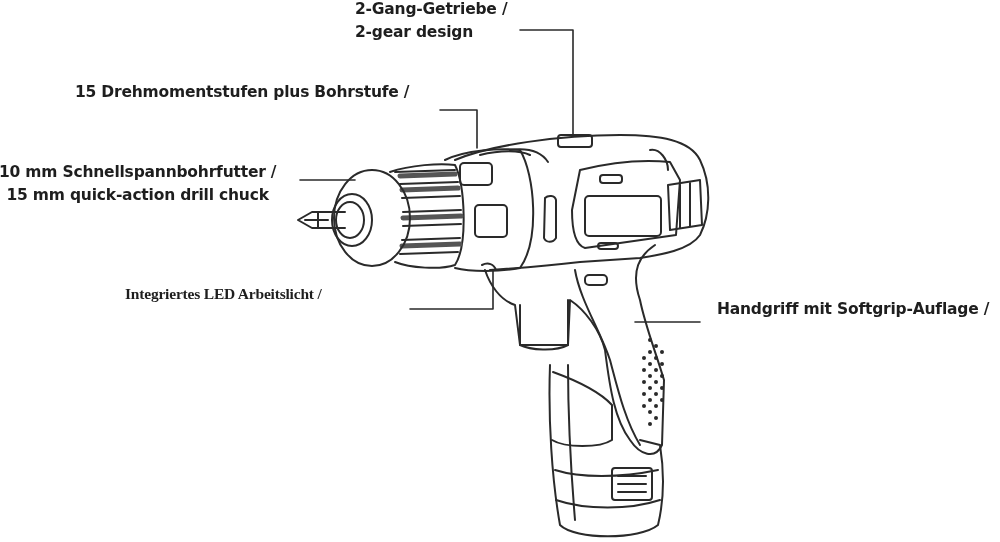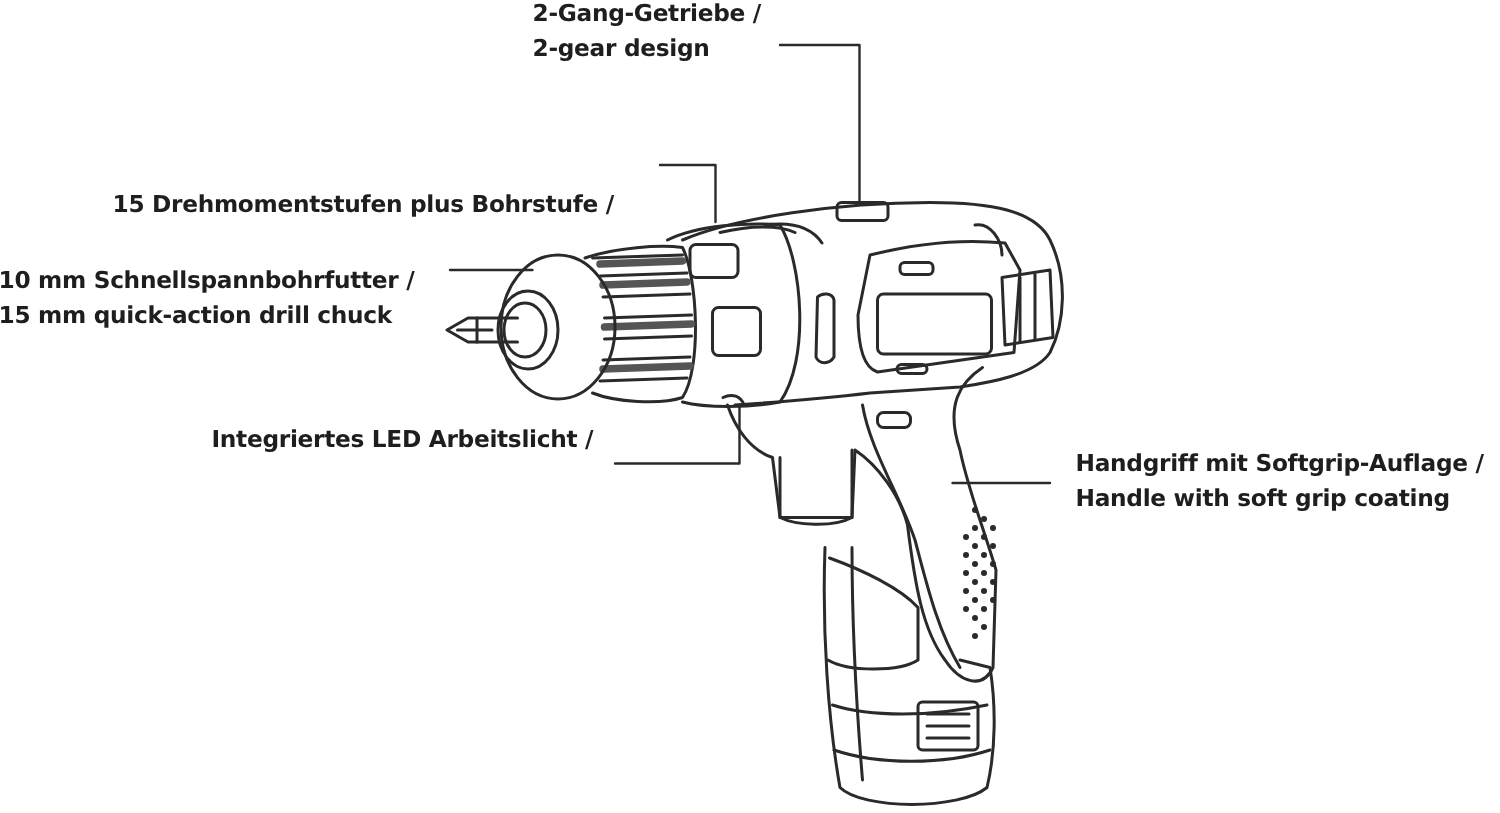--- a/index.html
+++ b/index.html
@@ -10,33 +10,32 @@
   .label div { display:block; }
   svg.drawing { position:absolute; left:0; top:0; }
 </style>
 </head>
 <body>
 
 <div class="label" style="left:355px; top:-2px;">
   <div>2-Gang-Getriebe /</div>
   <div>2-gear design</div>
 </div>
-<div class="label" style="left:75px; top:81px;margin-top:44px;">
+<div class="label" style="left:75px; top:81px;">
   <div>15 Drehmomentstufen plus Bohrstufe /</div>
 </div>
-<div class="label" style="left:-1px; top:176px;">
+<div class="label" style="left:-1px; top:161px;text-align:center;">
   <div>10 mm Schnellspannbohrfutter /</div>
   <div>15 mm quick-action drill chuck</div>
 </div>
-<div class="label" style="left:141px; top:282px;">
+<div class="label" style="left:125px; top:282px;font-family:Liberation Serif, serif;">
   <div>Integriertes LED Arbeitslicht /</div>
 </div>
 <div class="label" style="left:717px; top:298px;">
   <div>Handgriff mit Softgrip-Auflage /</div>
-  <div>Handle with soft grip coating</div>
 </div>
 
 <svg class="drawing" width="1000" height="542" viewBox="0 0 1000 542" fill="none" stroke="#2a2a2a" stroke-width="2" stroke-linejoin="round" stroke-linecap="round">
 
   <g stroke-width="1.6">
     <polyline points="520,30 573,30 573,135"></polyline>
     <polyline points="440,110 477,110 477,148"></polyline>
     <polyline points="300,180 355,180"></polyline>
     <polyline points="410,309 493,309 493,270"></polyline>
     <polyline points="635,322 700,322"></polyline>

